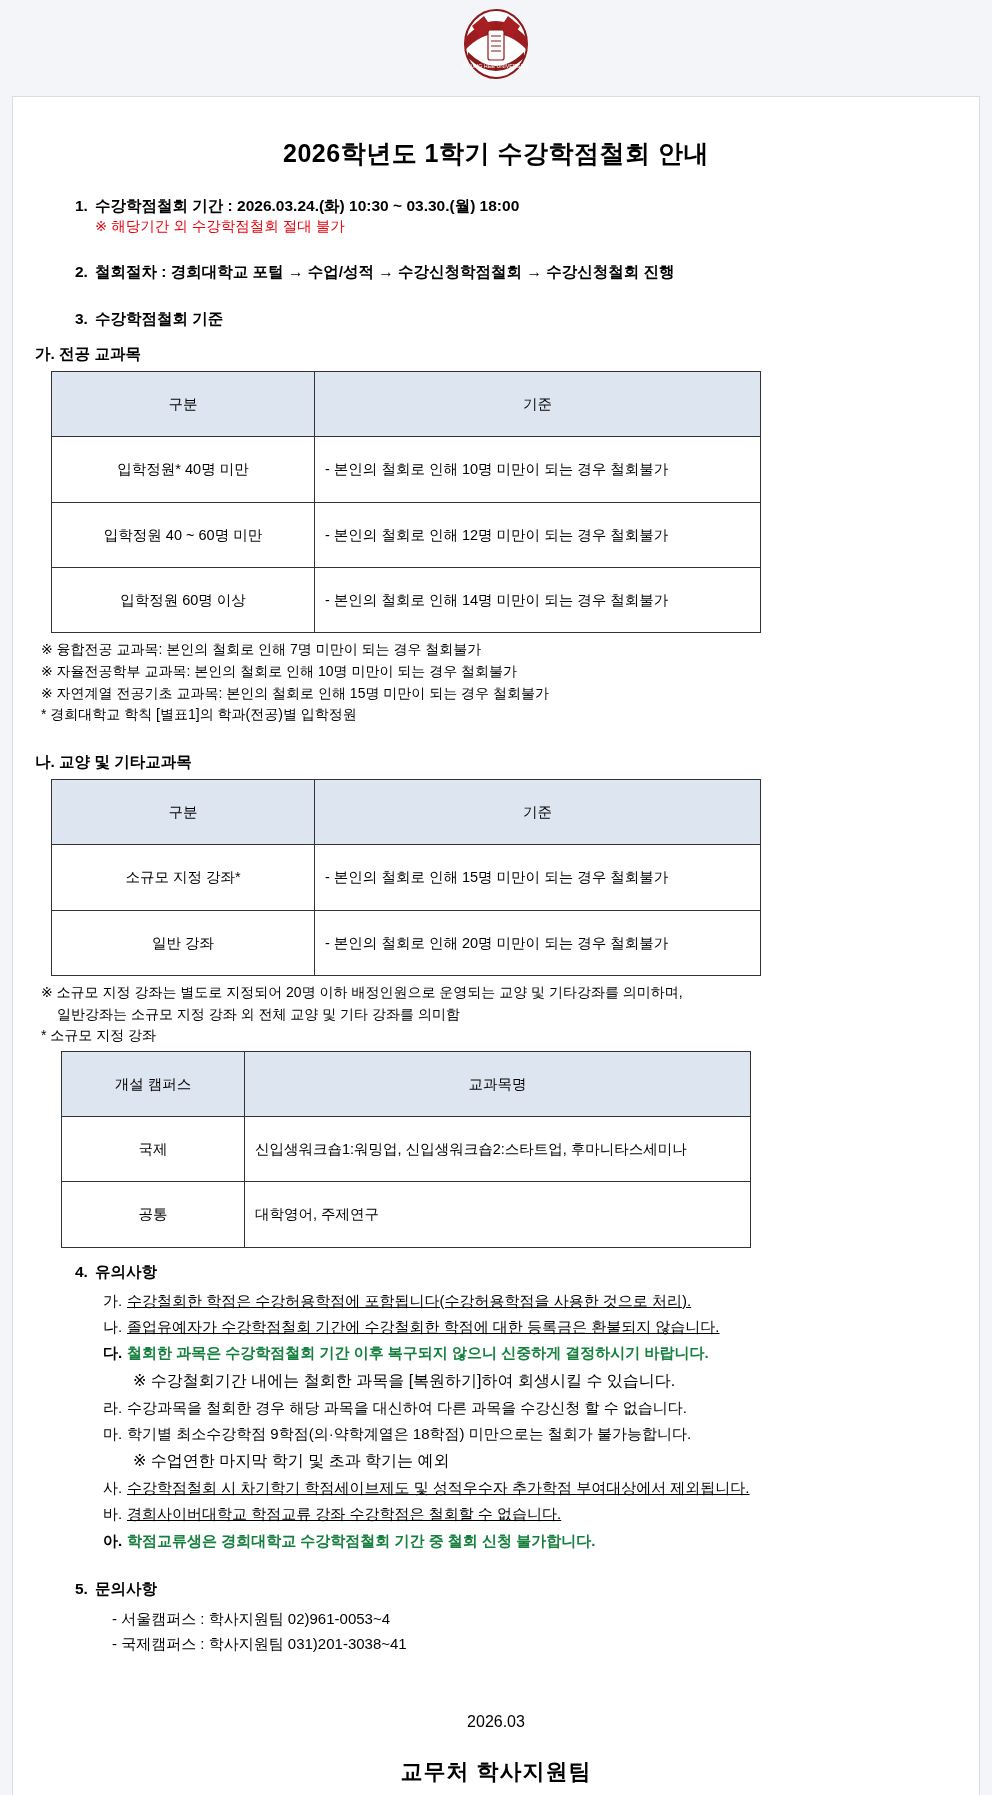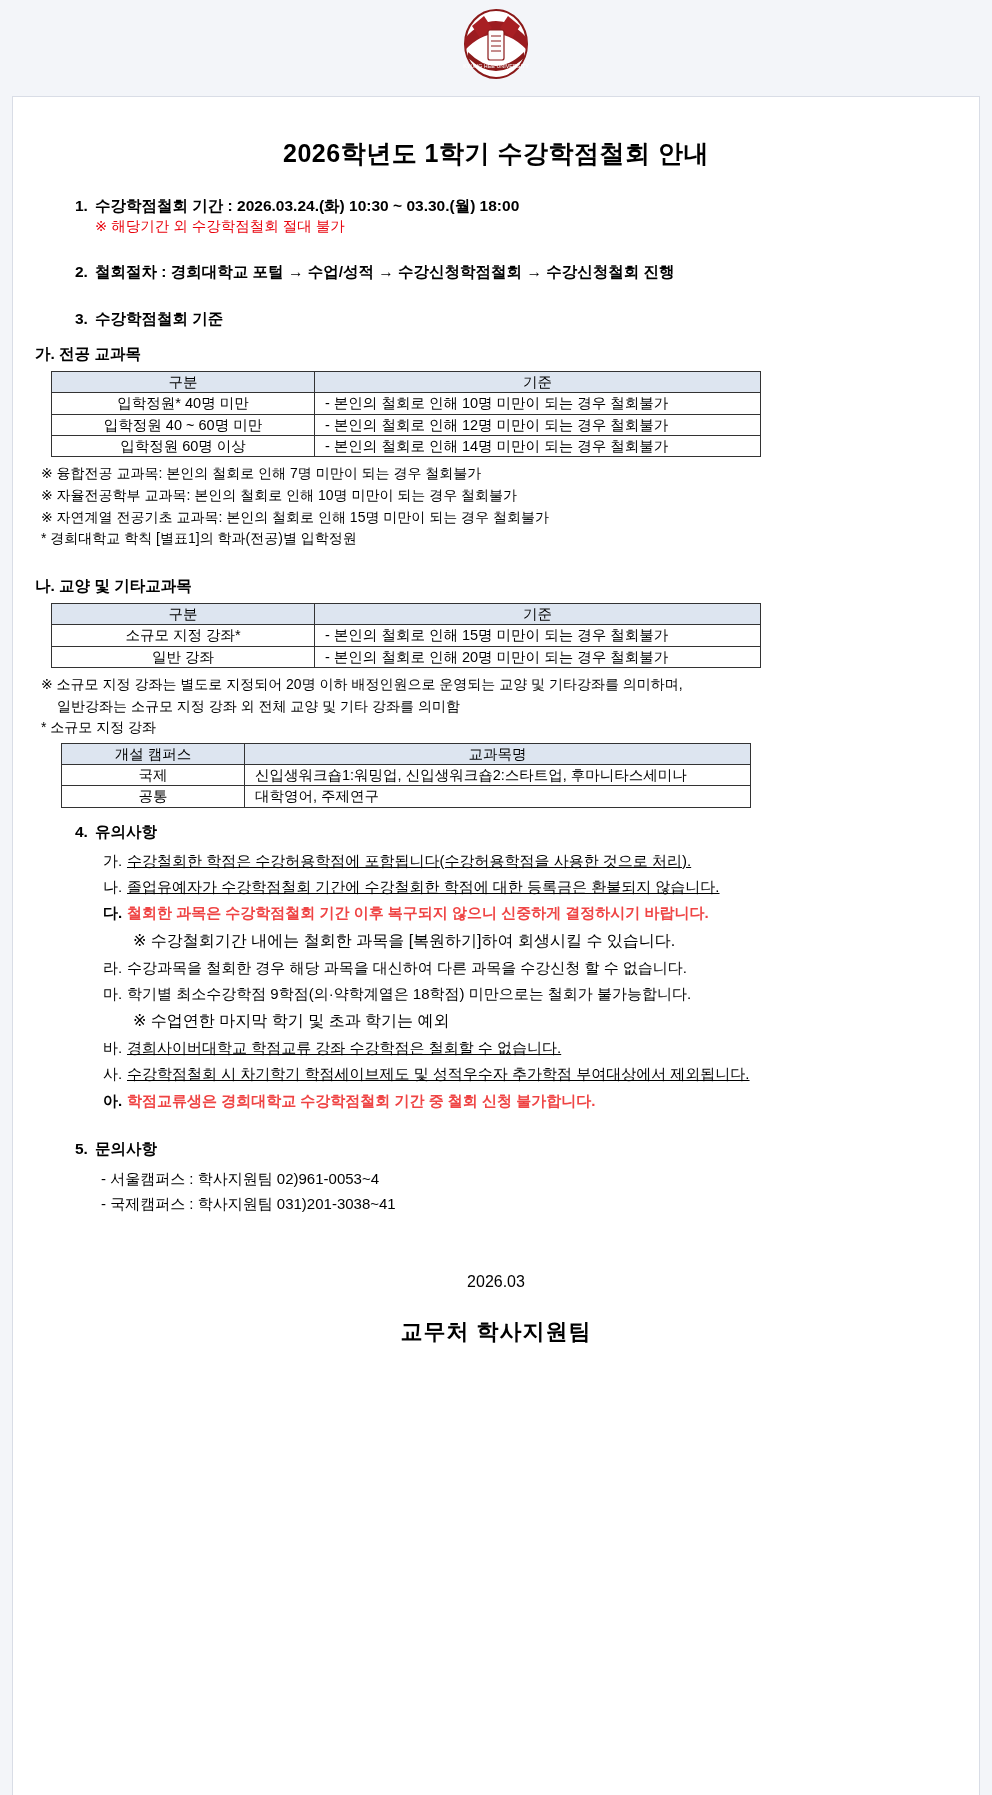--- a/index.html
+++ b/index.html
@@ -44,40 +44,40 @@
     margin:26px 0 0 0;
     padding-left:62px;
     font-size:15.5px;
   }
   .sec-head {
     font-weight:bold;
     font-size:15.5px;
   }
   .sec-head .num { display:inline-block; width:20px; }
   .red { color:#e8000b; }
-  .blue { color:#ef4444; font-weight:bold; }
+  .blue { color:#15803d; font-weight:bold; }
   .u { text-decoration:underline; }
   .note {
     font-size:14.5px;
   }
   .sub-head {
     font-weight:bold;
     font-size:15.5px;
     margin:14px 0 6px 22px;
   }
   table.k {
     border-collapse:collapse;
     margin:0 0 0 38px;
     width:710px;
     font-size:14.5px;
   }
   table.k.t3 { width:690px; margin-left:48px; }
   table.k th, table.k td {
     border:1px solid #333;
-    padding:0 6px;
+    padding:22px 6px;
     line-height:1.4;
     margin-top:32px;
   }
   table.k th {
     background:#dde5f0;
     font-weight:normal;
     text-align:center;
   }
   table.k td.c { text-align:center; }
   table.k td.l { text-align:left; padding-left:10px; }
@@ -90,21 +90,21 @@
   .tnotes .ind { padding-left:16px; }
   .items {
     margin:6px 0 0 28px;
     font-size:15px;
     line-height:1.62;
   }
   .items > div { margin-top:2px; }
   .items .lab { display:inline-block; width:24px; }
   .items .subnote { padding-left:30px; font-size:16px; }
   .contact {
-    margin:6px 0 0 26px;
+    margin:6px 0 0 37px;
     font-size:15px;
     line-height:1.7;
   }
   .date {
     text-align:center;
     font-size:16px;
     margin-top:56px;
   }
   .office {
     text-align:center;
@@ -255,24 +255,24 @@
         </div>
         <div class="subnote">※ 수강철회기간 내에는 철회한 과목을 [복원하기]하여 회생시킬 수 있습니다.</div>
         <div>
           <span class="lab">라.</span><span>수강과목을 철회한 경우 해당 과목을 대신하여 다른 과목을 수강신청 할 수 없습니다.</span>
         </div>
         <div>
           <span class="lab">마.</span><span>학기별 최소수강학점 9학점(의·약학계열은 18학점) 미만으로는 철회가 불가능합니다.</span>
         </div>
         <div class="subnote">※ 수업연한 마지막 학기 및 초과 학기는 예외</div>
         <div>
+          <span class="lab">사.</span><span class="u">수강학점철회 시 차기학기 학점세이브제도 및 성적우수자 추가학점 부여대상에서 제외됩니다.</span>
+        </div>
+        <div>
           <span class="lab">바.</span><span class="u">경희사이버대학교 학점교류 강좌 수강학점은 철회할 수 없습니다.</span>
-        </div>
-        <div>
-          <span class="lab">사.</span><span class="u">수강학점철회 시 차기학기 학점세이브제도 및 성적우수자 추가학점 부여대상에서 제외됩니다.</span>
         </div>
         <div>
           <span class="lab bold">아.</span><span class="blue">학점교류생은 경희대학교 수강학점철회 기간 중 철회 신청 불가합니다.</span>
         </div>
       </div>
     </div>
 
     <div class="sec" style="margin-top:26px;">
       <div class="sec-head">
         <span class="num">5.</span><span>문의사항</span>

